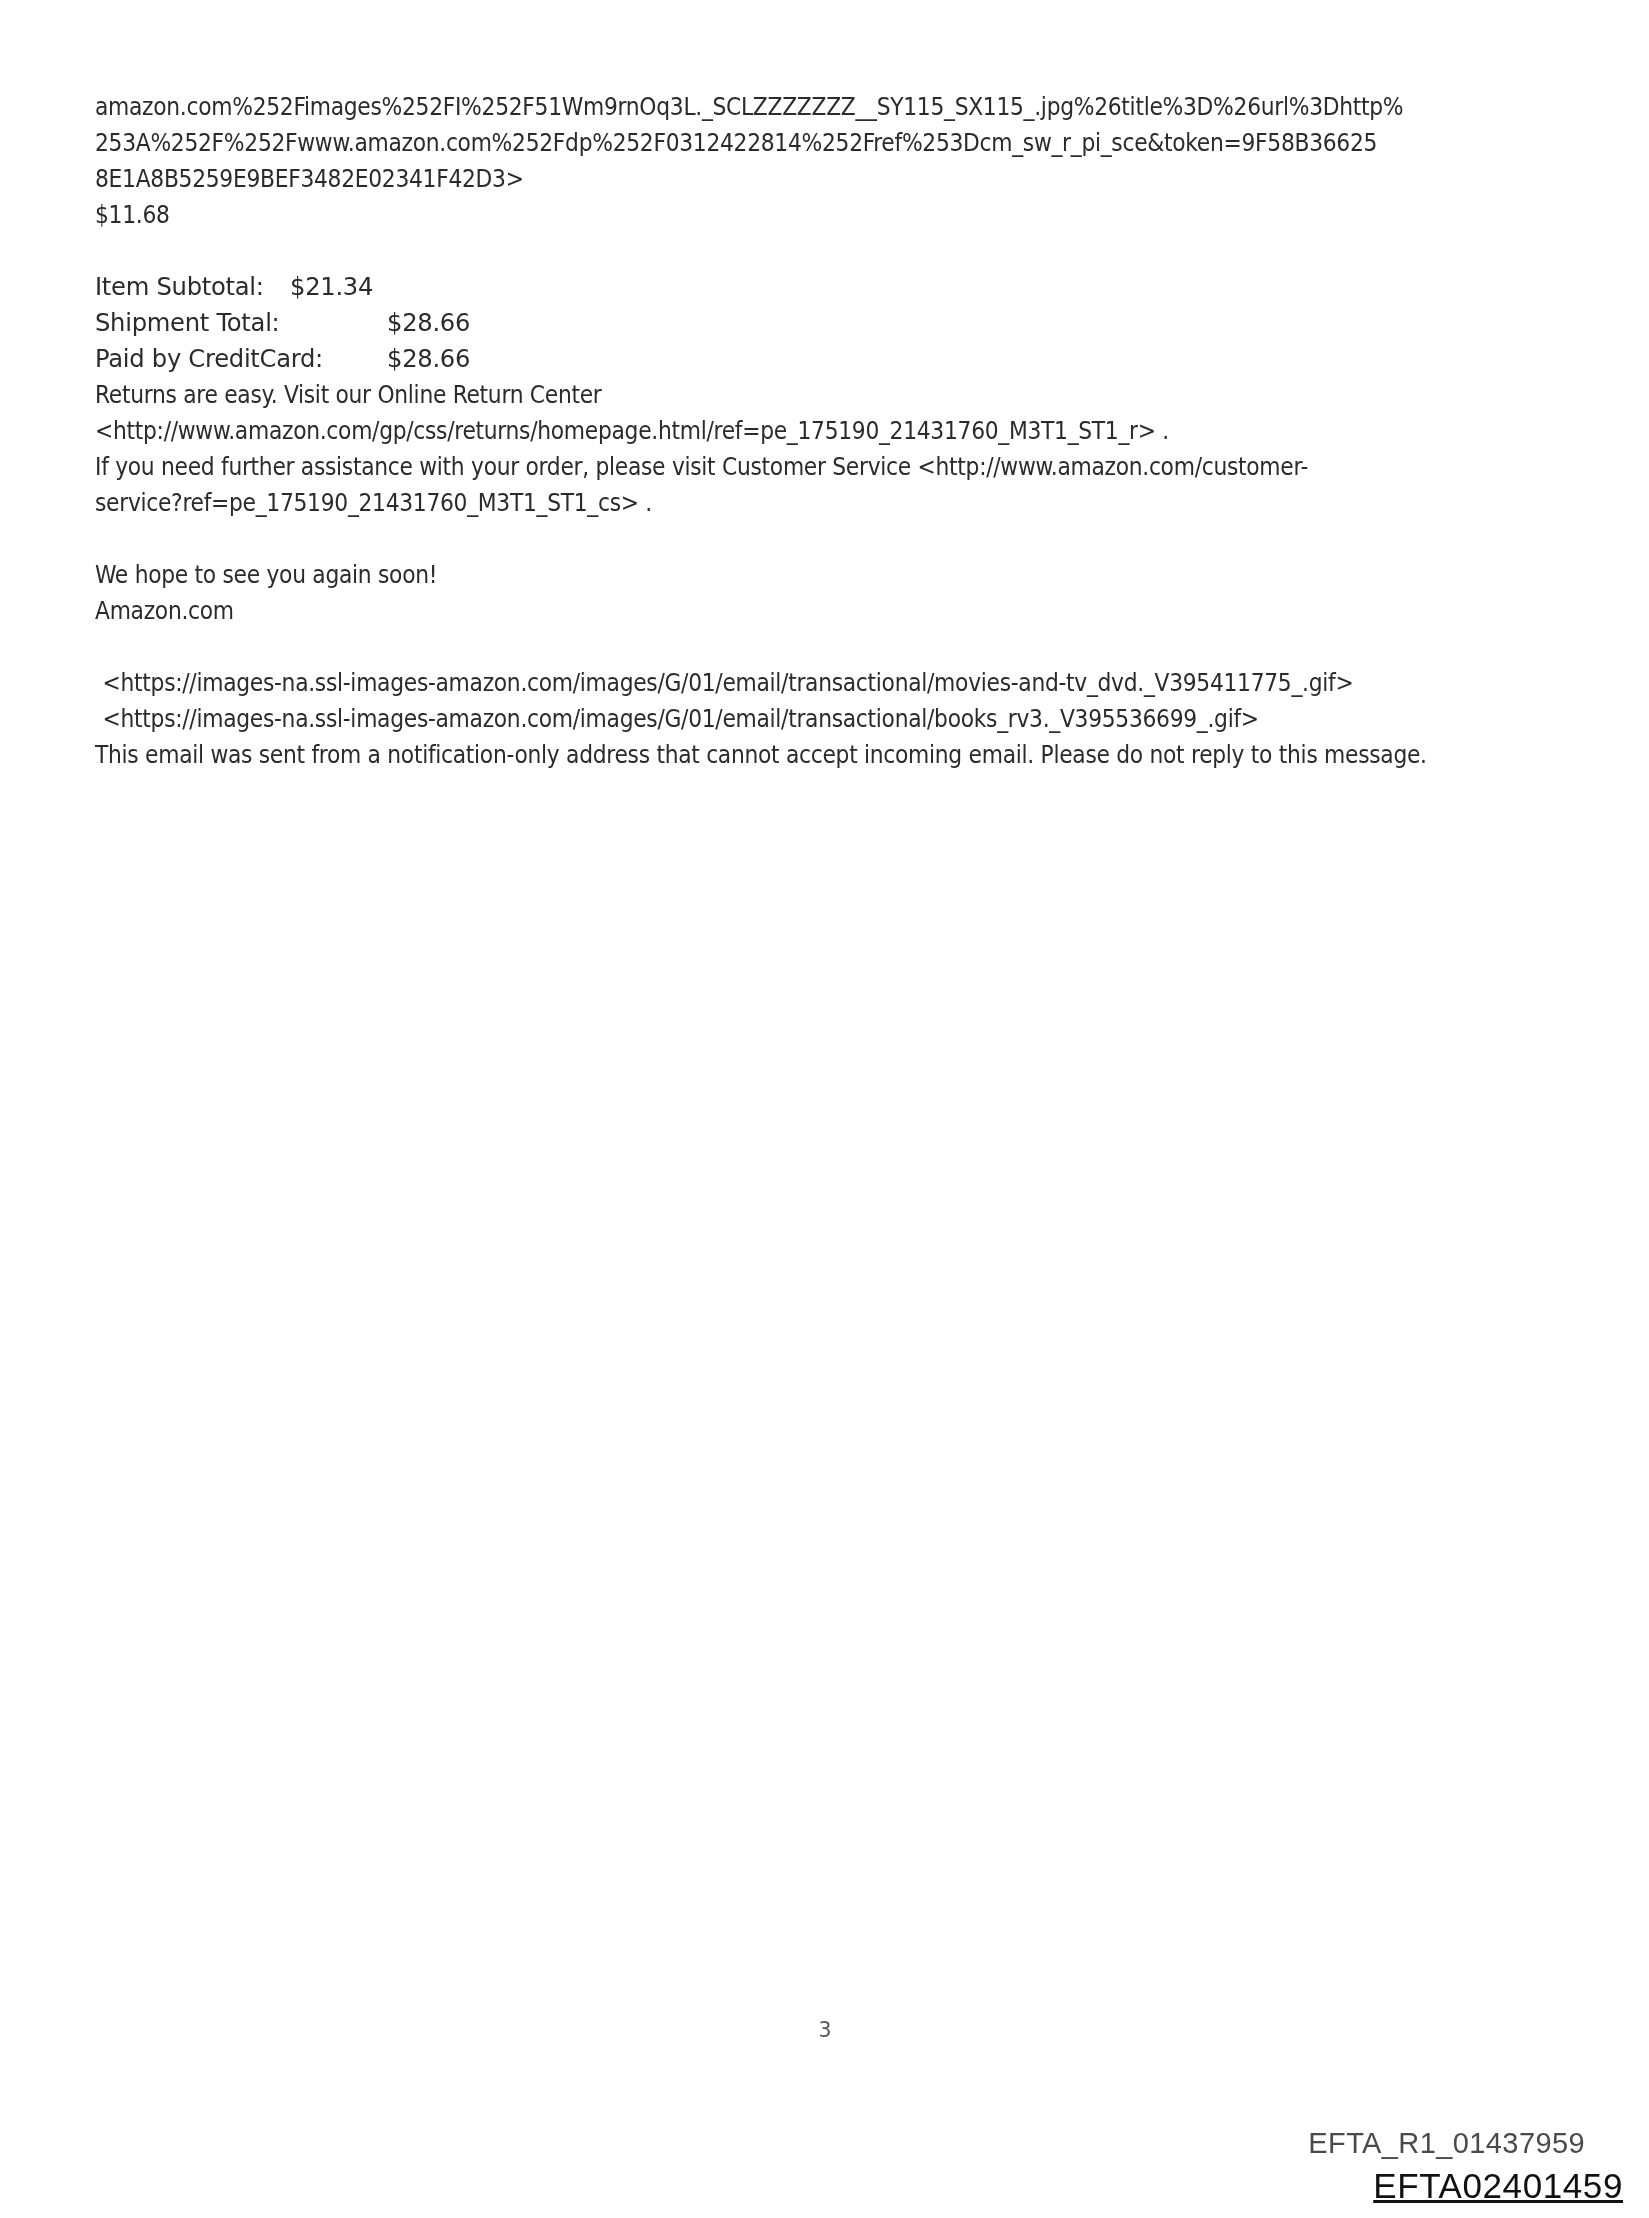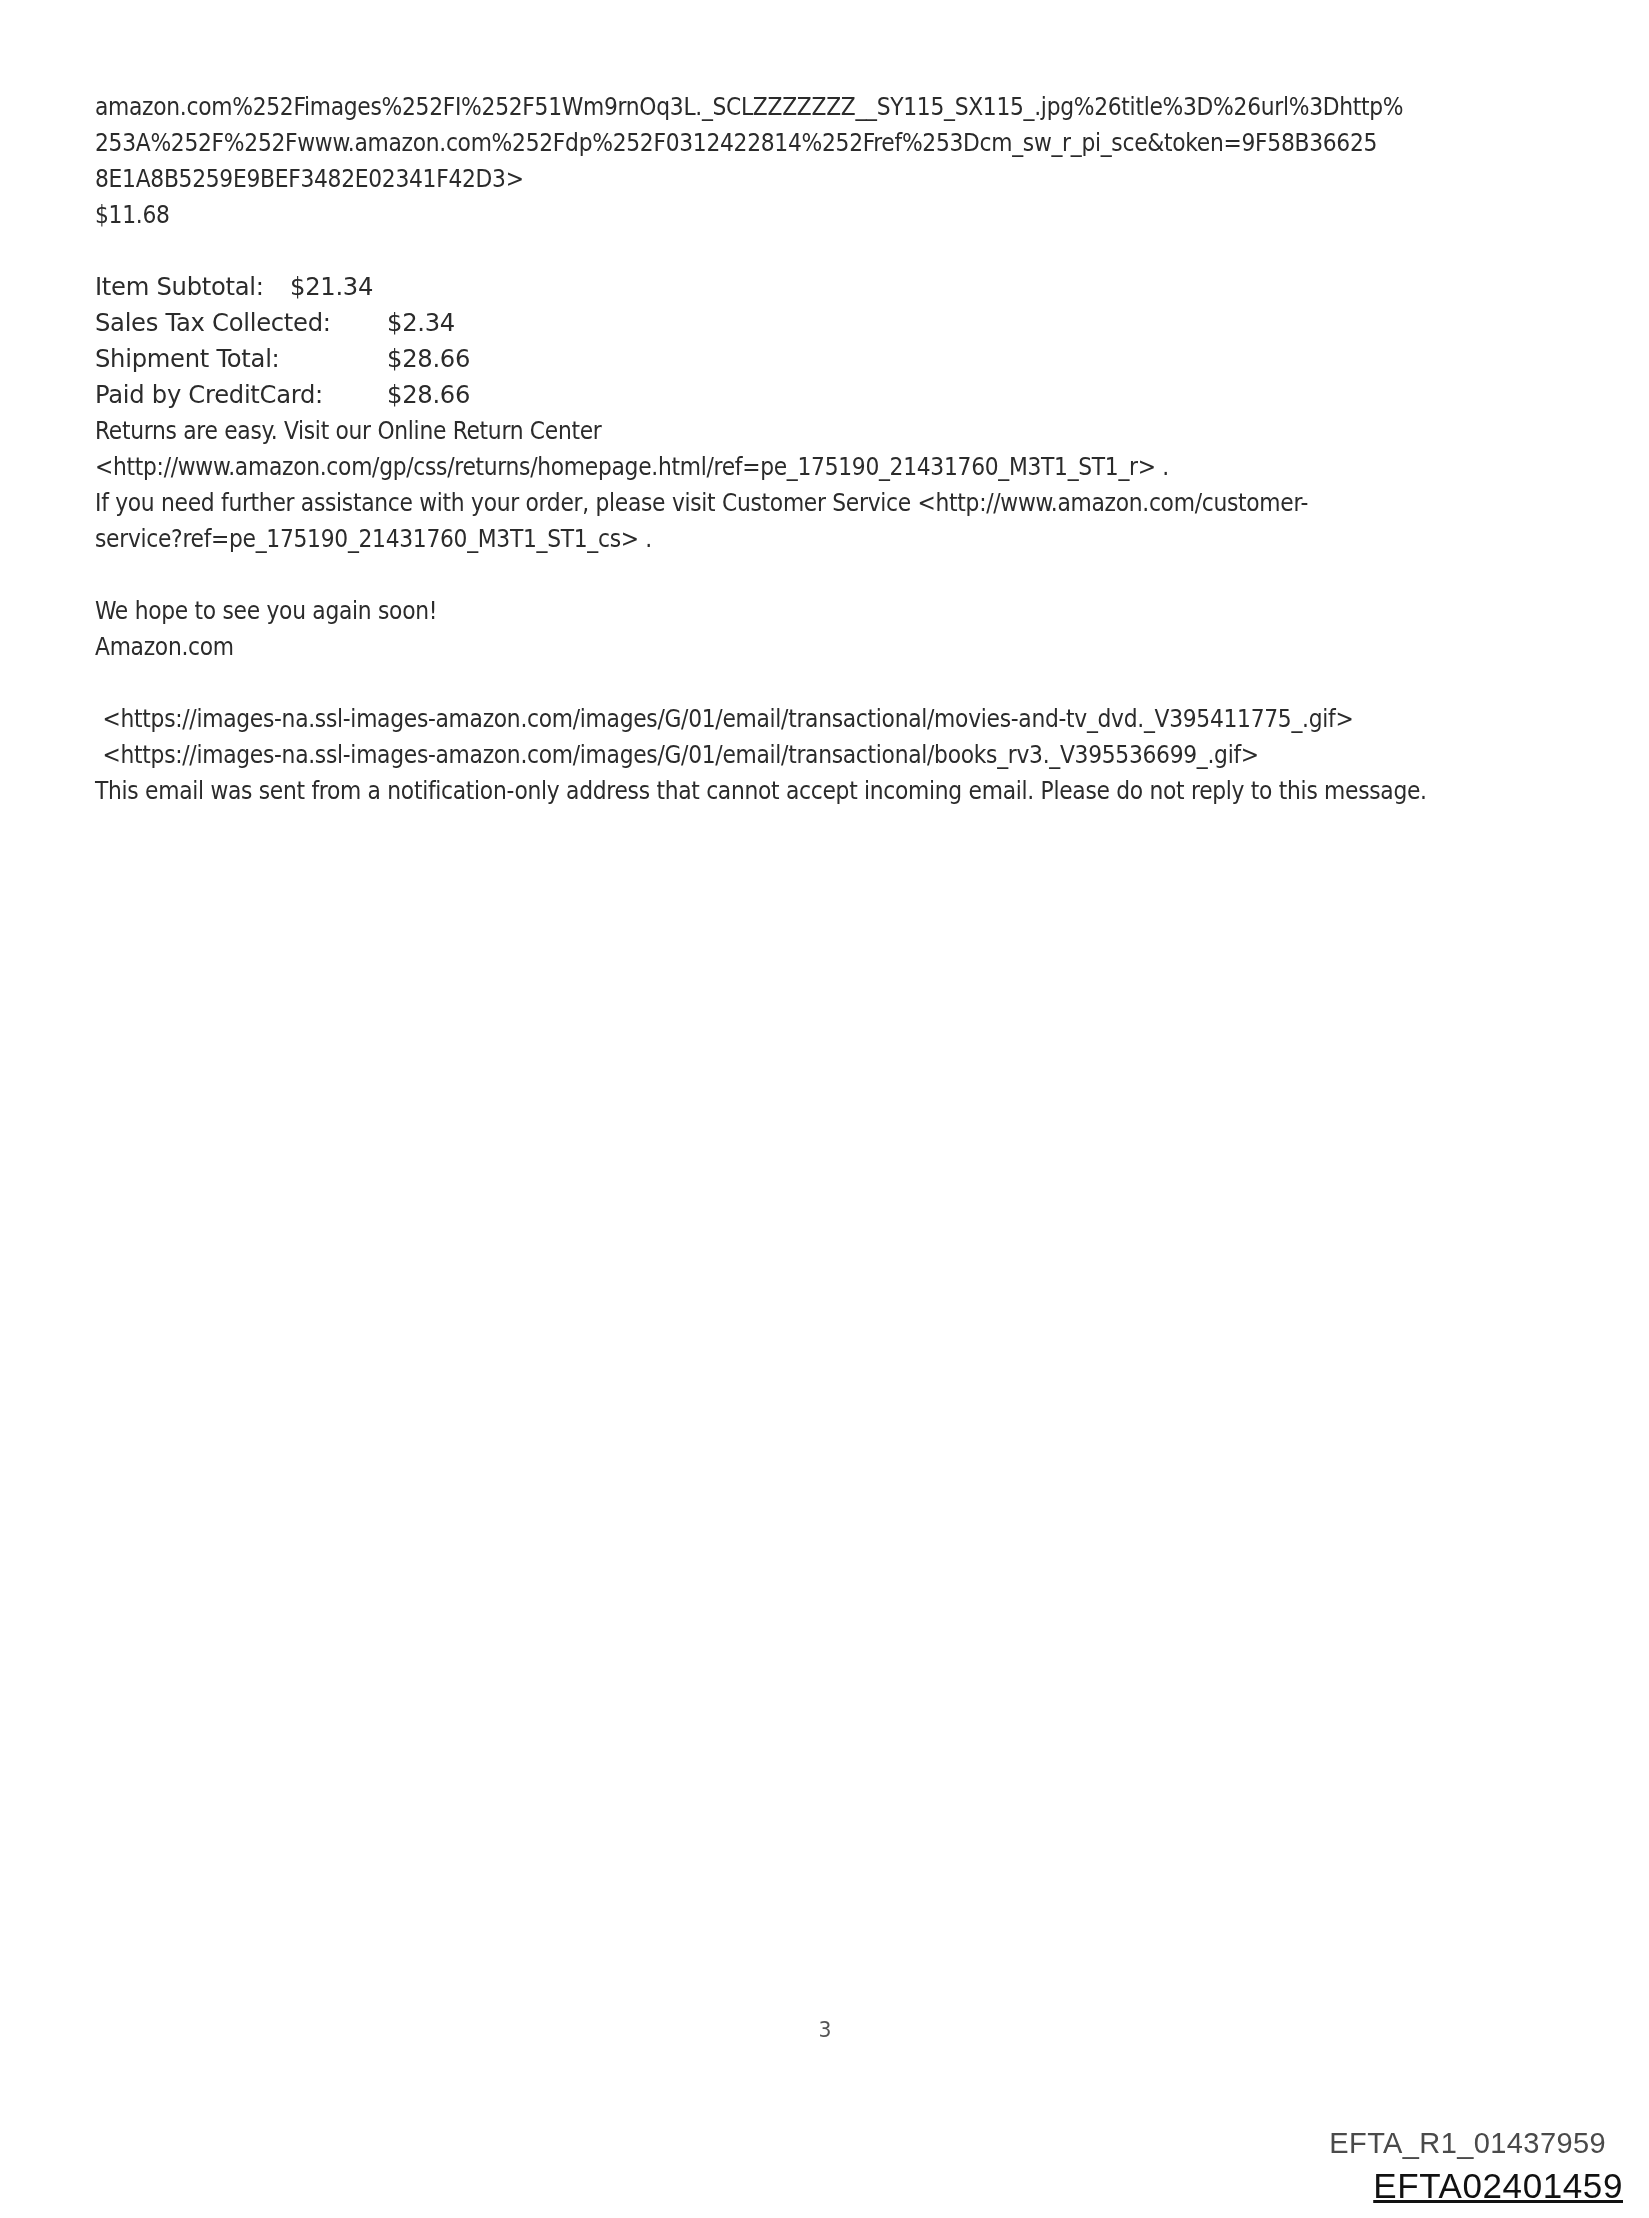--- a/index.html
+++ b/index.html
@@ -85,21 +85,21 @@
     left: 0;
     top: 2018px;
     width: 1650px;
     text-align: center;
     font-family: "DejaVu Sans", sans-serif;
     font-size: 20.4px;
     color: #555555;
   }
   .bates-top {
     position: absolute;
-    right: 44px;
+    right: 65px;
     top: 2127px;
     font-family: "Liberation Sans", sans-serif;
     font-size: 29px;
     letter-spacing: 0.4px;
     color: #4a4a4a;
   }
   .bates-bottom {
     position: absolute;
     right: 27px;
     top: 2166px;
@@ -123,24 +123,20 @@
     <div class="line">$11.68</div>
 
     <div class="blank"></div>
 
     <div class="totals">
       <div class="totals-row subtotal">
         <span class="totals-label">Item Subtotal:</span>
         <span class="totals-value">$21.34</span>
       </div>
       <div class="totals-row std">
-        <span class="totals-label">Sales Tax Collected:</span>
-        <span class="totals-value">$2.34</span>
-      </div>
-      <div class="totals-row std">
         <span class="totals-label">Shipment Total:</span>
         <span class="totals-value">$28.66</span>
       </div>
       <div class="totals-row std">
         <span class="totals-label">Paid by CreditCard:</span>
         <span class="totals-value">$28.66</span>
       </div>
     </div>
 
     <div class="line">Returns are easy. Visit our Online Return Center</div>

